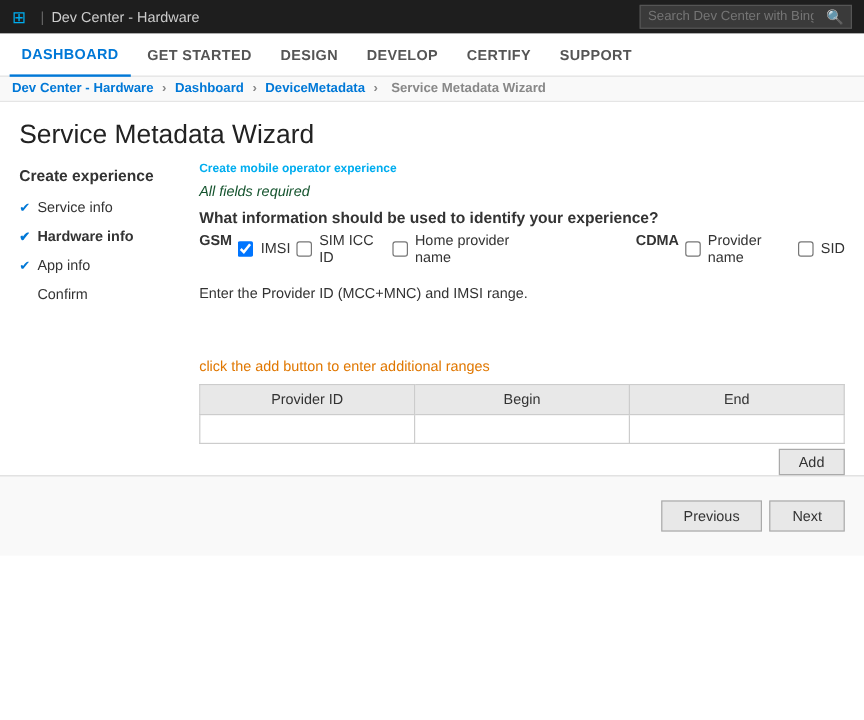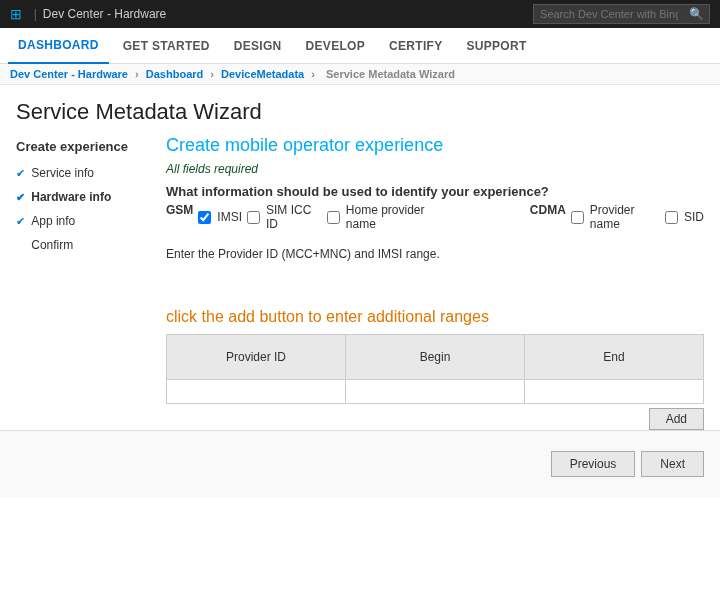--- a/index.html
+++ b/index.html
@@ -53,40 +53,40 @@
     #sidebar h3 { font-size: 13px; font-weight: 600; margin-bottom: 10px; color: #333; }
     .sidebar-item {
       display: flex; align-items: center; font-size: 12px; color: #333;
       margin-bottom: 6px; padding: 2px 0;
     }
     .sidebar-item .check { color: #0078d7; margin-right: 6px; font-size: 11px; }
     .sidebar-item.active { font-weight: 600; }
 
     
     #main { flex: 1; padding-left: 20px; }
-    #main h2 { font-size: 18px; color: #00adef; font-weight: 400; margin-bottom: 6px; }
+    #main h2 { font-size: 10px; color: #00adef; font-weight: 700; margin-bottom: 6px; }
     #main .required { font-size: 12px; font-style: italic; margin-bottom: 8px; color: #14532d; }
     #main .question { font-size: 13px; font-weight: 600; margin-bottom: 4px; color: #333; }
     #main .select-all { font-size: 12px; color: #e07700; margin-bottom: 12px; cursor: pointer; }
 
     .options-row { display: flex; gap: 80px; margin-bottom: 4px; }
     .options-col { display: flex; flex-direction: row; gap: 5px; }
     .options-col h4 { font-size: 12px; font-weight: 600; margin-bottom: 4px; }
 
     .checkbox-item { display: flex; align-items: center; font-size: 12px; gap: 6px; }
     .checkbox-item input[type="checkbox"] { width: 13px; height: 13px; margin: 0; }
 
     .provider-info { margin-top: 16px; font-size: 12px; color: #333; margin-bottom: 4px; }
-    .add-link { font-size: 16px; color: #e07700; cursor: pointer; margin-bottom: 8px; margin-top: 47px; }
+    .add-link { font-size: 12px; color: #e07700; cursor: pointer; margin-bottom: 8px; margin-top: 47px; }
 
     
     .provider-table { width: 100%; border-collapse: collapse; font-size: 12px; }
     .provider-table thead tr { background: #e8e8e8; }
     .provider-table th {
-      padding: 15px 8px; text-align: center; font-weight: 400; color: #333;
+      padding: 5px 8px; text-align: center; font-weight: 400; color: #333;
       border: 1px solid #ccc;
     }
     .provider-table td {
       padding: 4px 8px; border: 1px solid #ccc; height: 24px;
     }
     .provider-table .input-row td { background: #fff; }
 
     .table-wrapper { position: relative; }
     .add-btn-row { display: flex; justify-content: flex-end; margin-top: 4px; }
     .add-btn {

